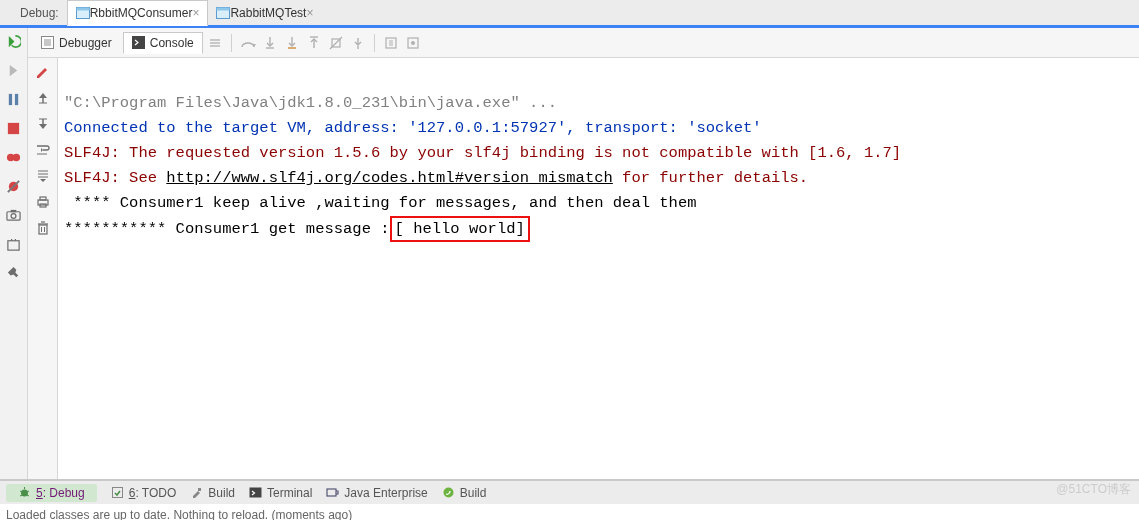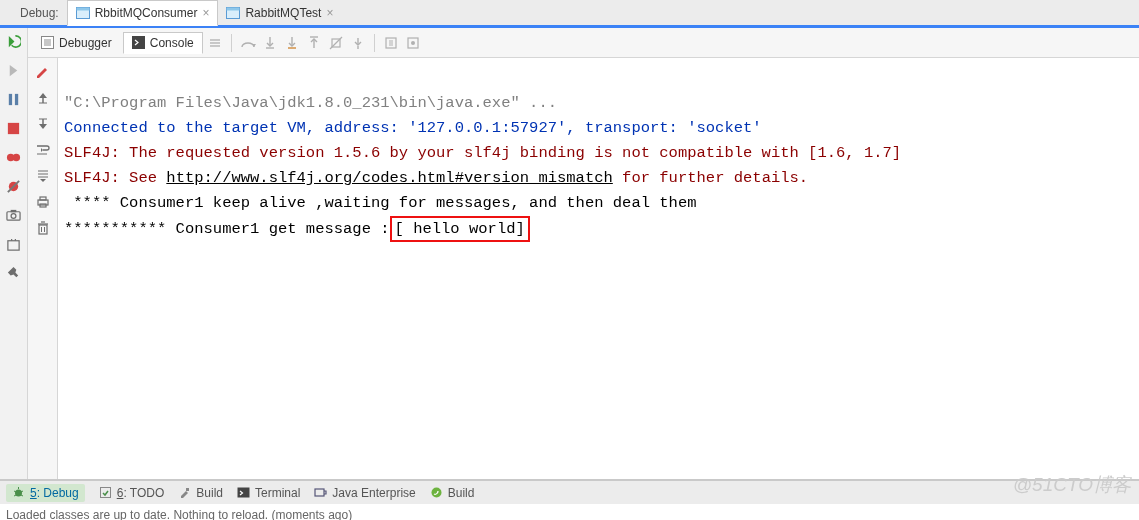--- a/index.html
+++ b/index.html
@@ -1,19 +1,19 @@
 <!DOCTYPE html>
 <html><head>
 <meta charset="utf-8">
 <style>
   html,body{margin:0;padding:0;font-family:"Segoe UI",Arial,sans-serif;font-size:12px;color:#000;background:#fff;width:1139px;height:520px;overflow:hidden;box-sizing:border-box;position:relative;}
   *{box-sizing:border-box}
   .top-tabs{height:28px;border-bottom:3px solid #3b82f6;display:flex;align-items:stretch;background:#ececec;padding-left:16px}
   .top-tabs .label{display:flex;align-items:center;padding:0 8px 0 4px;color:#555}
-  .tab{display:flex;align-items:center;padding:0 8px;gap:5px;color:#333;cursor:pointer}
+  .tab{display:flex;align-items:center;padding:0 8px;color:#333;cursor:pointer}
   .tab.active{background:#fff;border-top:1px solid #c9c9c9;border-left:1px solid #c9c9c9;border-right:1px solid #c9c9c9;border-bottom:1px solid #fff;margin-bottom:-1px}
   .tab .close{color:#999;font-size:12px;line-height:1}
   .tab-ico{width:14px;height:14px;display:inline-block;vertical-align:middle}
   .mid{display:flex;height:calc(100% - 26px - 24px - 18px);border-bottom:1px solid #c9c9c9}
   .gutter{width:28px;min-width:28px;border-right:1px solid #d6d6d6;background:#f2f2f2;display:flex;flex-direction:column;align-items:center;padding-top:40px;gap:14px}
   .gutter .gico{width:15px;height:15px;color:#6e6e6e;cursor:pointer}
   .main-col{flex:1;display:flex;flex-direction:column;min-width:0}
   .tool-row{height:30px;border-bottom:1px solid #d6d6d6;background:#f6f6f6;display:flex;align-items:center;padding:0 4px;gap:2px}
   .tool-row .miniTab{display:flex;align-items:flex-start;gap:5px;padding:3px 8px;cursor:pointer;color:#333;border:1px solid transparent}
   .tool-row .miniTab.active{background:#fff;border:1px solid #c9c9c9;border-bottom:1px solid #fff;margin-bottom:-1px}
@@ -26,23 +26,23 @@
   .l-gray{color:#808080}
   .l-blue{color:#0033b3}
   .l-dark{color:#8b0000}
   .l-black{color:#000}
   .link{color:#000000;text-decoration:underline}
   .box{border:2px solid #e11;padding:0 3px;display:inline-block;line-height:22px}
   .tooltip{position:absolute;right:40px;top:238px;background:#fffff0;border:1px solid #b8b8b8;padding:2px 7px;font-family:"Microsoft YaHei","Segoe UI";font-size:12px;color:#333}
   .bottom-tabs{height:24px;background:#ececec;border-top:1px solid #c9c9c9;display:flex;align-items:center;padding:0 6px;gap:14px}
   .btab{display:flex;align-items:center;gap:5px;color:#555;cursor:pointer;font-size:12px}
   .btab .u{text-decoration:underline}
-  .btab.active{background:#d2e7cf;padding:2px 6px;border-radius:2px;color:#0369a1}
+  .btab.active{background:#d2e7cf;padding:2px 12px;border-radius:2px;color:#701a75}
   .statusbar{height:22px;background:#fff;display:flex;align-items:center;padding:0 6px;color:#666;font-size:12px}
-  .watermark{position:absolute;right:8px;bottom:22px;color:#ccc;font-size:19px;font-style:italic}
+  .watermark{position:absolute;right:8px;bottom:22px;color:#ccc;font-size:12px;}
   svg{display:block}
 </style>
 </head>
 <body>
 
 <div class="top-tabs">
   <div class="label">Debug:</div>
   <div class="tab active">
     <span class="tab-ico">
       <svg viewBox="0 0 14 14">

